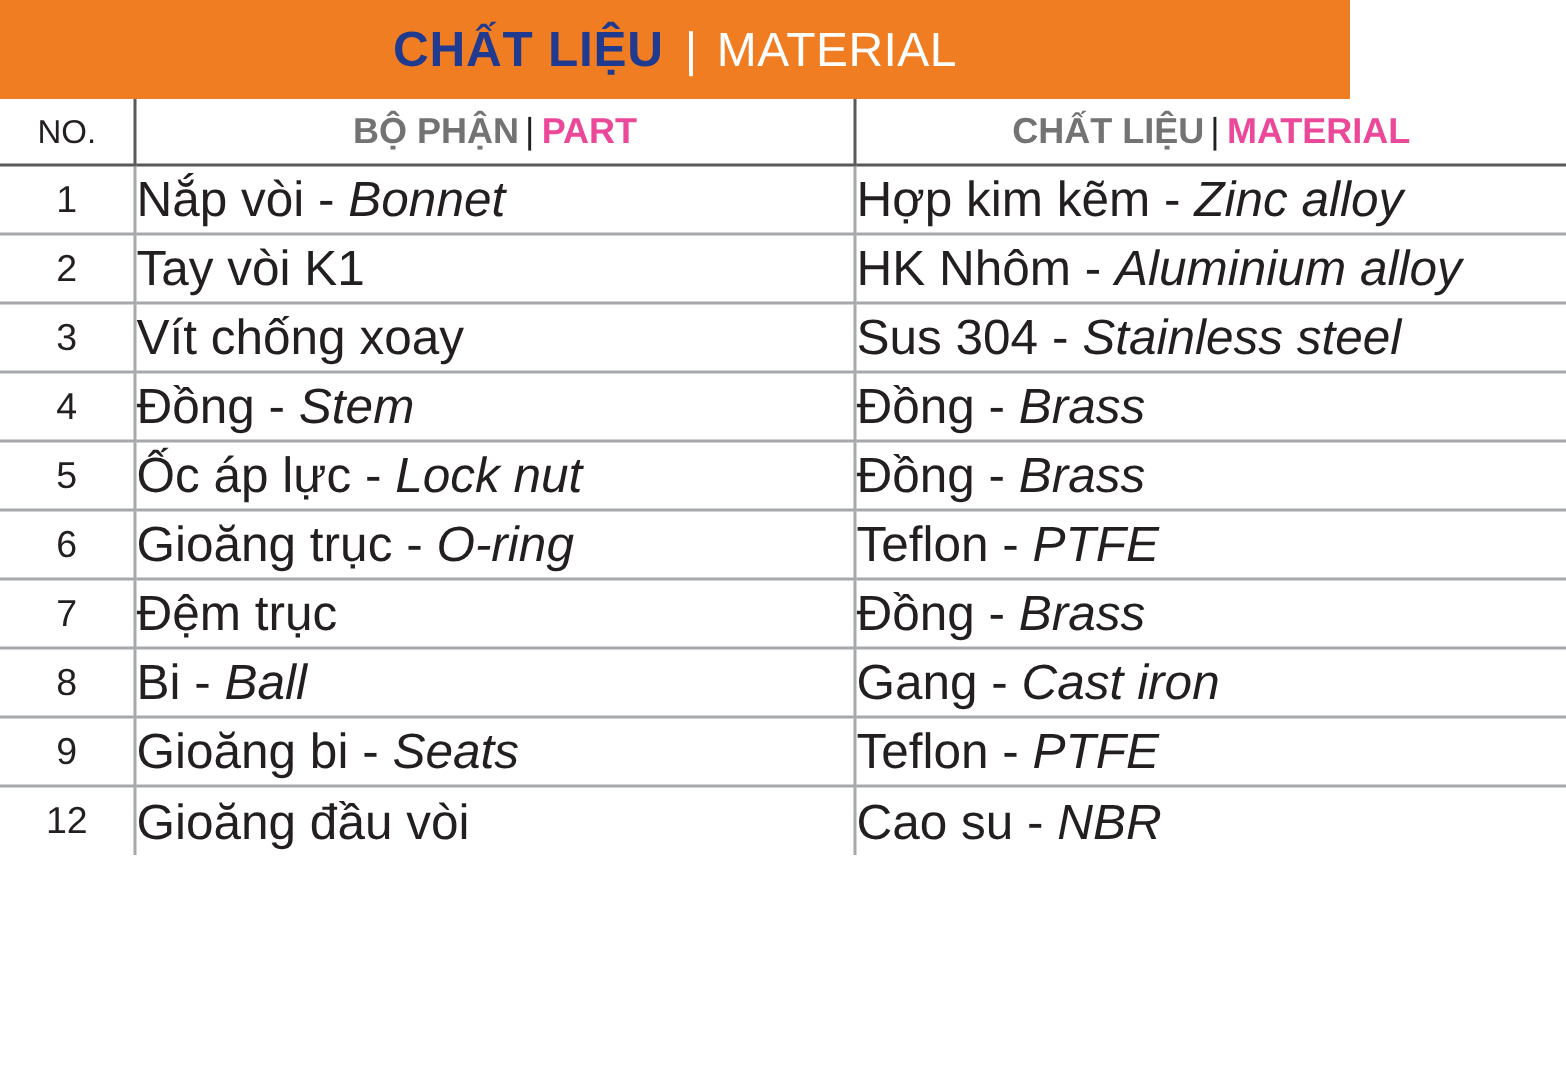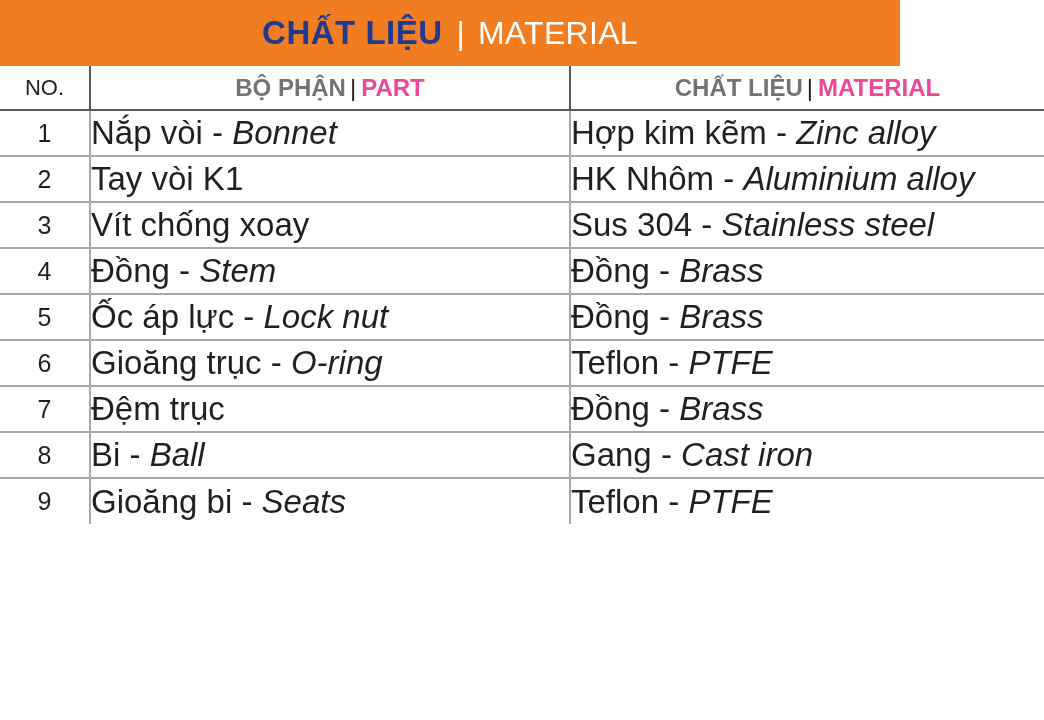--- a/index.html
+++ b/index.html
@@ -191,16 +191,21 @@
       <tr>
         <td class="cell-no">8</td>
         <td class="cell-part"><span class="vn">Bi</span><span class="dash"> - </span><span class="en">Ball</span></td>
         <td class="cell-mat"><span class="vn">Gang</span><span class="dash"> - </span><span class="en">Cast iron</span></td>
       </tr>
       <tr>
         <td class="cell-no">9</td>
         <td class="cell-part"><span class="vn">Gioăng bi</span><span class="dash"> - </span><span class="en">Seats</span></td>
         <td class="cell-mat"><span class="vn">Teflon</span><span class="dash"> - </span><span class="en">PTFE</span></td>
       </tr>
+      <tr>
+        <td class="cell-no">12</td>
+        <td class="cell-part"><span class="vn">Gioăng đầu vòi</span><span class="dash"></span><span class="en"></span></td>
+        <td class="cell-mat"><span class="vn">Cao su</span><span class="dash"> - </span><span class="en">NBR</span></td>
+      </tr>
     </tbody>
   </table>
 
 </div>
 
 </body></html>

